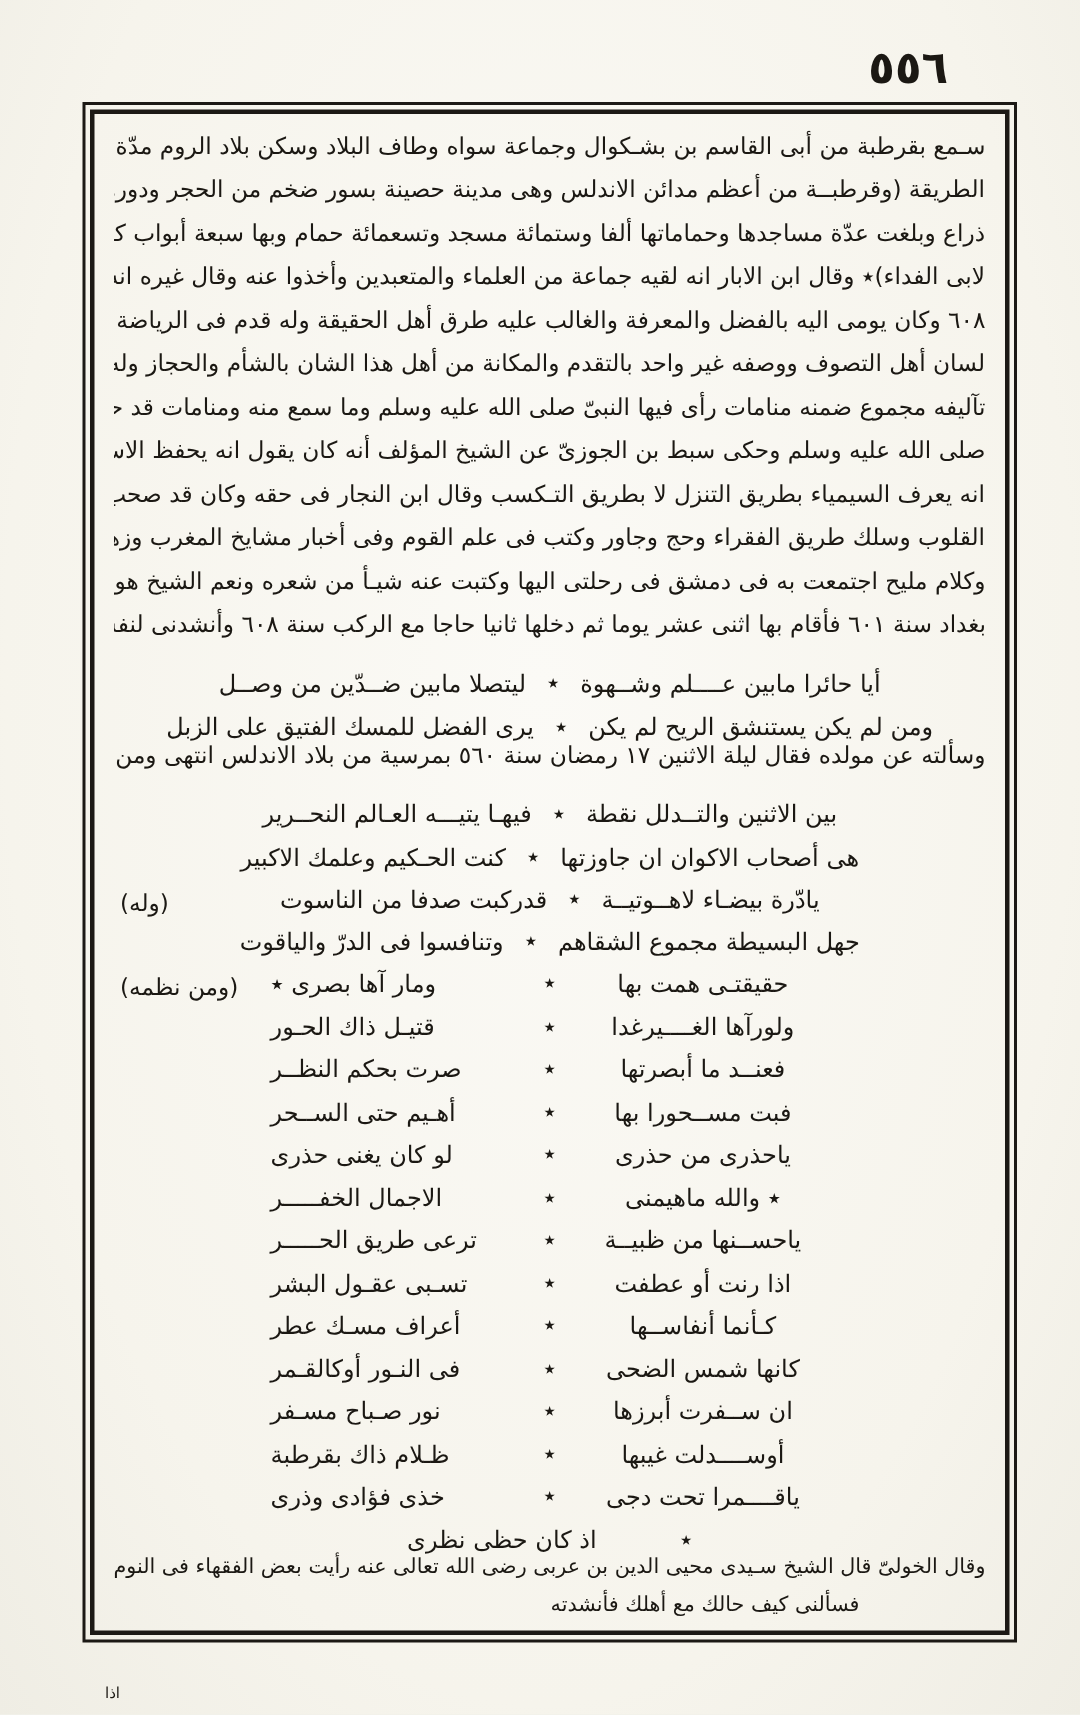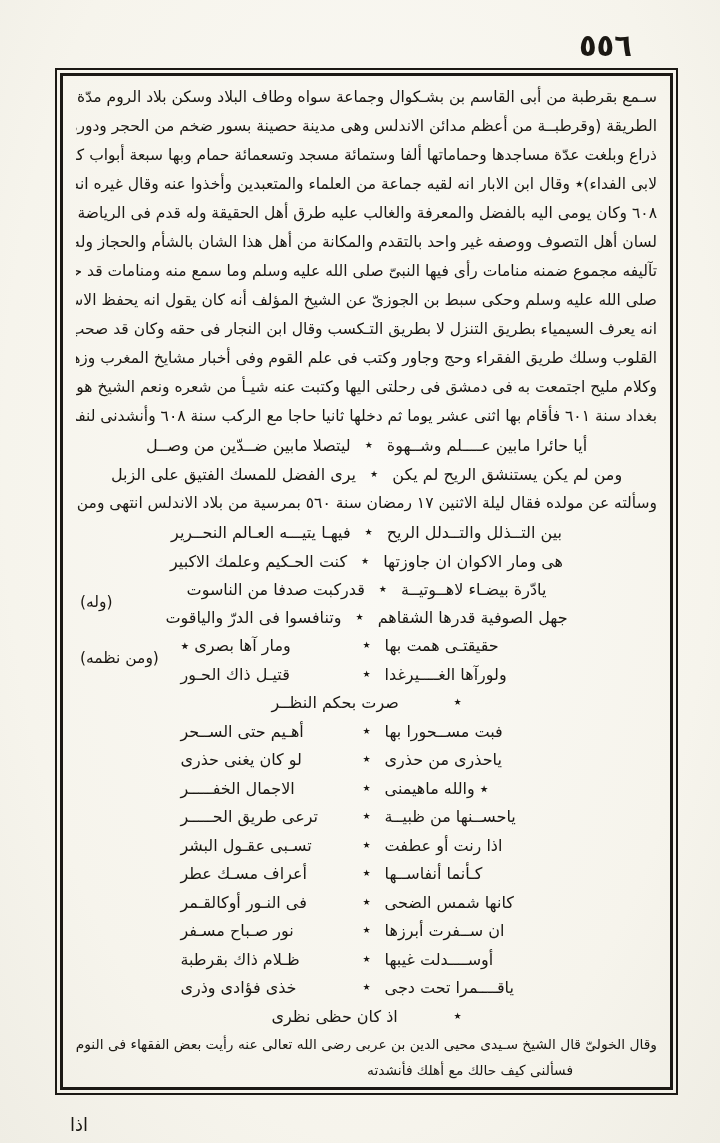--- a/index.html
+++ b/index.html
@@ -39,38 +39,38 @@
     overflow:hidden;
   }
   .verse-row{
     position:relative;
     display:flex;justify-content:center;align-items:baseline;
     font-size:16px;line-height:29px;height:29px;
     gap:14px;white-space:nowrap;
   }
   .verse-row.tight{line-height:28px;height:28px;}
   .verse-row.short{line-height:28.5px;height:28.5px;}
-  .hemistich{display:inline-block;}
-  .short .hemi-r{min-width:168px;text-align:left;}
+  .hemistich{display:inline-block;margin-top:10px;}
+  .short .hemi-r{min-width:168px;text-align:center;}
   .short .hemi-l{min-width:168px;text-align:left;}
   .star{display:inline-block;font-size:15px;transform:translateY(-1px);}
   .margin-label{
     position:absolute;left:4px;top:12px;
     font-size:15.5px;white-space:nowrap;
   }
   .prose-small{
     font-size:13.8px;line-height:26px;height:26px;
     text-align:justify;text-align-last:justify;white-space:nowrap;overflow:hidden;
   }
   .prose-small.indent-right{
     text-align:right;text-align-last:right;padding-right:84px;
   }
   .catchword{
     position:absolute;left:70px;bottom:8px;
-    font-size:18px;
+    font-size:10px;
   }
 </style>
 </head>
 <body>
 
 <div class="scan">
 
   <div class="page-number">٥٥٦</div>
 
   <div class="frame-outer">
@@ -96,54 +96,55 @@
       </div>
       <div class="verse-row">
         <span class="hemistich">ومن لم يكن يستنشق الريح لم يكن</span>
         <span class="star">٭</span>
         <span class="hemistich">يرى الفضل للمسك الفتيق على الزبل</span>
       </div>
 
       <div class="prose-line">وسألته عن مولده فقال ليلة الاثنين ١٧ رمضان سنة ٥٦٠ بمرسية من بلاد الاندلس انتهى ومن شعره أيضا</div>
 
       <div class="verse-row">
-        <span class="hemistich">بين التــذلل والتــدلل الريح</span>
+        <span class="hemistich">بين الاثنين والتــدلل نقطة</span>
         <span class="star">٭</span>
         <span class="hemistich">فيهـا يتيـــه العـالم النحــرير</span>
       </div>
       <div class="verse-row">
-        <span class="hemistich">هى ومار الاكوان ان جاوزتها</span>
+        <span class="hemistich">هى أصحاب الاكوان ان جاوزتها</span>
         <span class="star">٭</span>
         <span class="hemistich">كنت الحـكيم وعلمك الاكبير</span>
       </div>
 
       <div class="verse-row tight">
         <span class="margin-label">(وله)</span>
         <span class="hemistich">يادّرة بيضـاء لاهــوتيــة</span>
         <span class="star">٭</span>
         <span class="hemistich">قدركبت صدفا من الناسوت</span>
       </div>
       <div class="verse-row tight">
-        <span class="hemistich">جهل الصوفية قدرها الشقاهم</span>
+        <span class="hemistich">جهل البسيطة مجموع الشقاهم</span>
         <span class="star">٭</span>
         <span class="hemistich">وتنافسوا فى الدرّ والياقوت</span>
       </div>
 
       <div class="verse-row short">
         <span class="margin-label">(ومن نظمه)</span>
         <span class="hemistich hemi-r">حقيقتـى همت بها</span>
         <span class="star">٭</span>
         <span class="hemistich hemi-l">ومار آها بصرى    ٭</span>
       </div>
       <div class="verse-row short">
         <span class="hemistich hemi-r">ولورآها الغــــيرغدا</span>
         <span class="star">٭</span>
         <span class="hemistich hemi-l">قتيـل ذاك الحـور</span>
       </div>
       <div class="verse-row short">
+        <span class="hemistich hemi-r">فعنــد ما أبصرتها</span>
         <span class="star">٭</span>
         <span class="hemistich hemi-l">صرت بحكم النظــر</span>
       </div>
       <div class="verse-row short">
         <span class="hemistich hemi-r">فبت مســحورا بها</span>
         <span class="star">٭</span>
         <span class="hemistich hemi-l">أهـيم حتى الســحر</span>
       </div>
       <div class="verse-row short">
         <span class="hemistich hemi-r">ياحذرى من حذرى</span>

